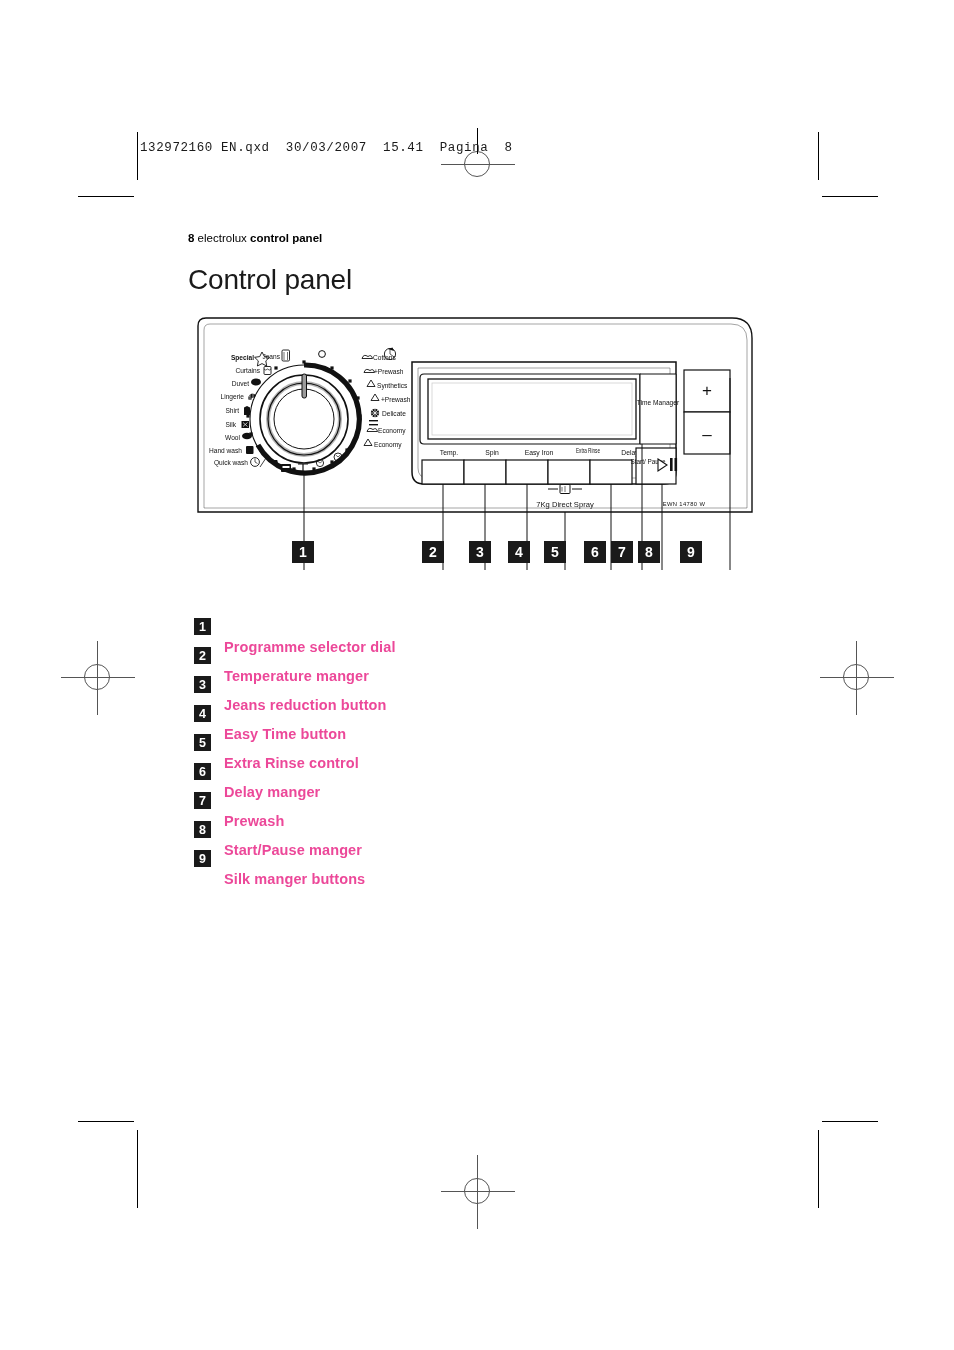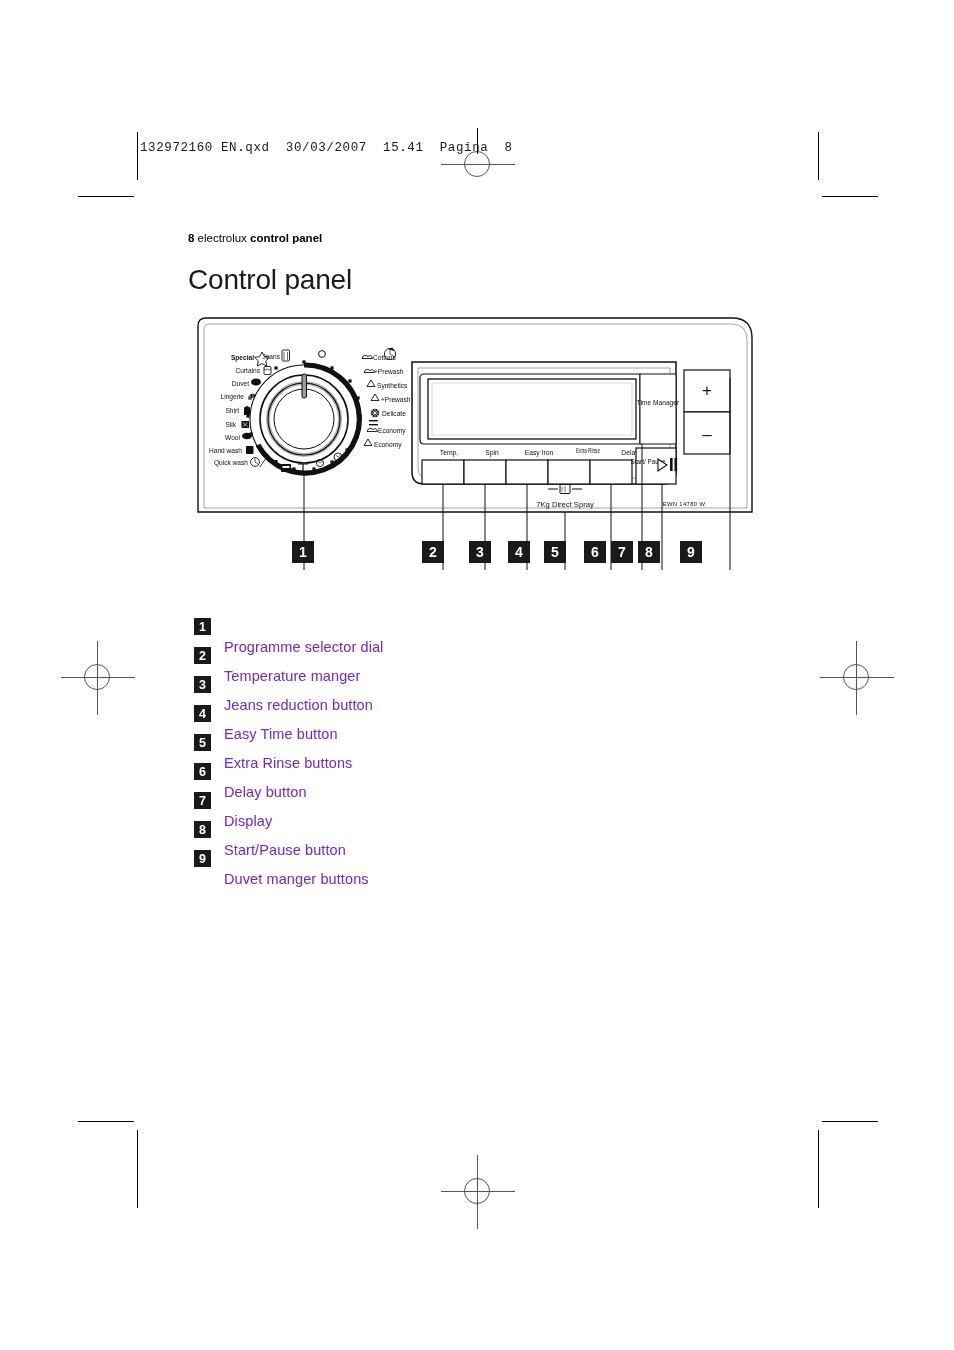--- a/index.html
+++ b/index.html
@@ -120,22 +120,22 @@
     font-size: 12.5px;
     font-weight: bold;
     display: flex;
     align-items: center;
     justify-content: center;
     flex: 0 0 auto;
   }
   .legend-row .lbl {
     margin-left: 13px;
     font-size: 14.5px;
-    font-weight: normal;
-    color: #6d28d9;
+    font-weight: bold;
+    color: #ec4899;
     letter-spacing: 0.1px;
     margin-top: 41px;
   }
 </style>
 </head>
 <body>
 
 <div class="vrule" style="left:137px; top:132px; height:48px;"></div>
 <div class="vrule" style="left:818px; top:132px; height:48px;"></div>
 <div class="hrule" style="left:78px; top:196px; width:56px;"></div>
@@ -405,31 +405,31 @@
   <div class="legend-row">
     <span class="num-box">3</span>
     <span class="lbl">Jeans reduction button</span>
   </div>
   <div class="legend-row">
     <span class="num-box">4</span>
     <span class="lbl">Easy Time button</span>
   </div>
   <div class="legend-row">
     <span class="num-box">5</span>
-    <span class="lbl">Extra Rinse buttons</span>
+    <span class="lbl">Extra Rinse control</span>
   </div>
   <div class="legend-row">
     <span class="num-box">6</span>
-    <span class="lbl">Delay button</span>
+    <span class="lbl">Delay manger</span>
   </div>
   <div class="legend-row">
     <span class="num-box">7</span>
-    <span class="lbl">Display</span>
+    <span class="lbl">Prewash</span>
   </div>
   <div class="legend-row">
     <span class="num-box">8</span>
-    <span class="lbl">Start/Pause button</span>
+    <span class="lbl">Start/Pause manger</span>
   </div>
   <div class="legend-row">
     <span class="num-box">9</span>
-    <span class="lbl">Duvet manger buttons</span>
+    <span class="lbl">Silk manger buttons</span>
   </div>
 </div>
 
 </body></html>

